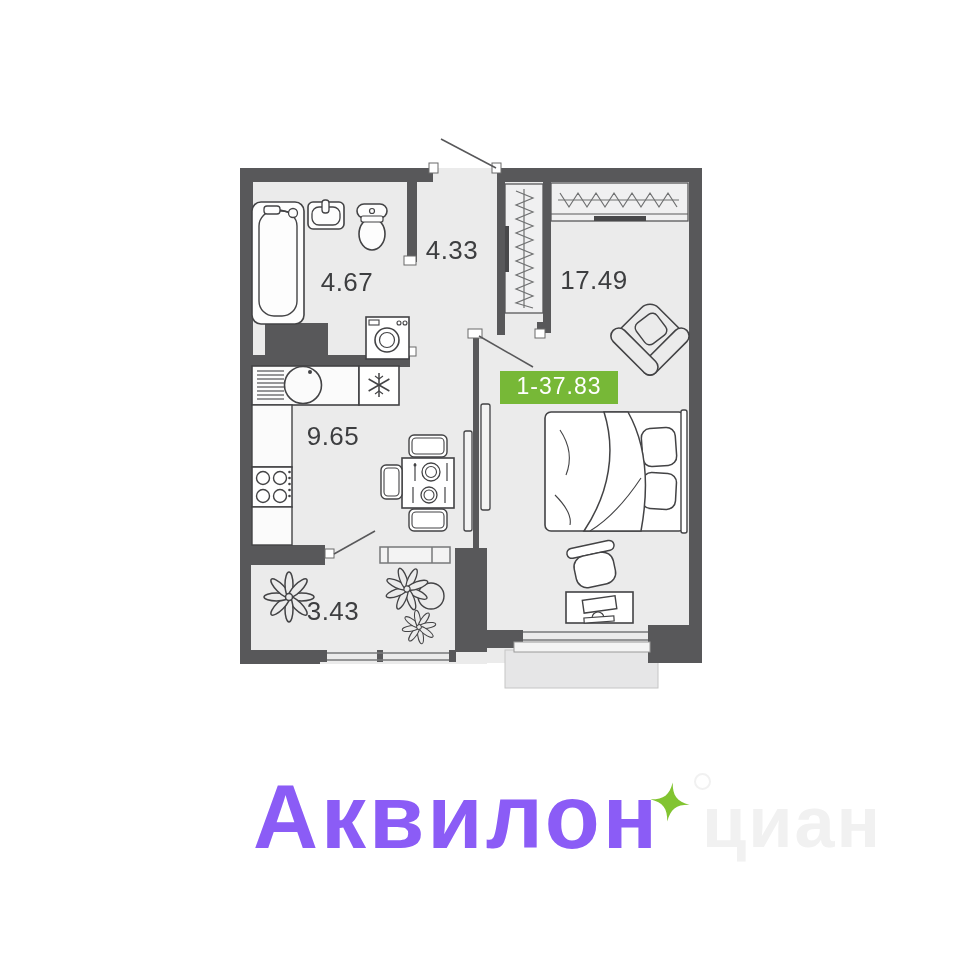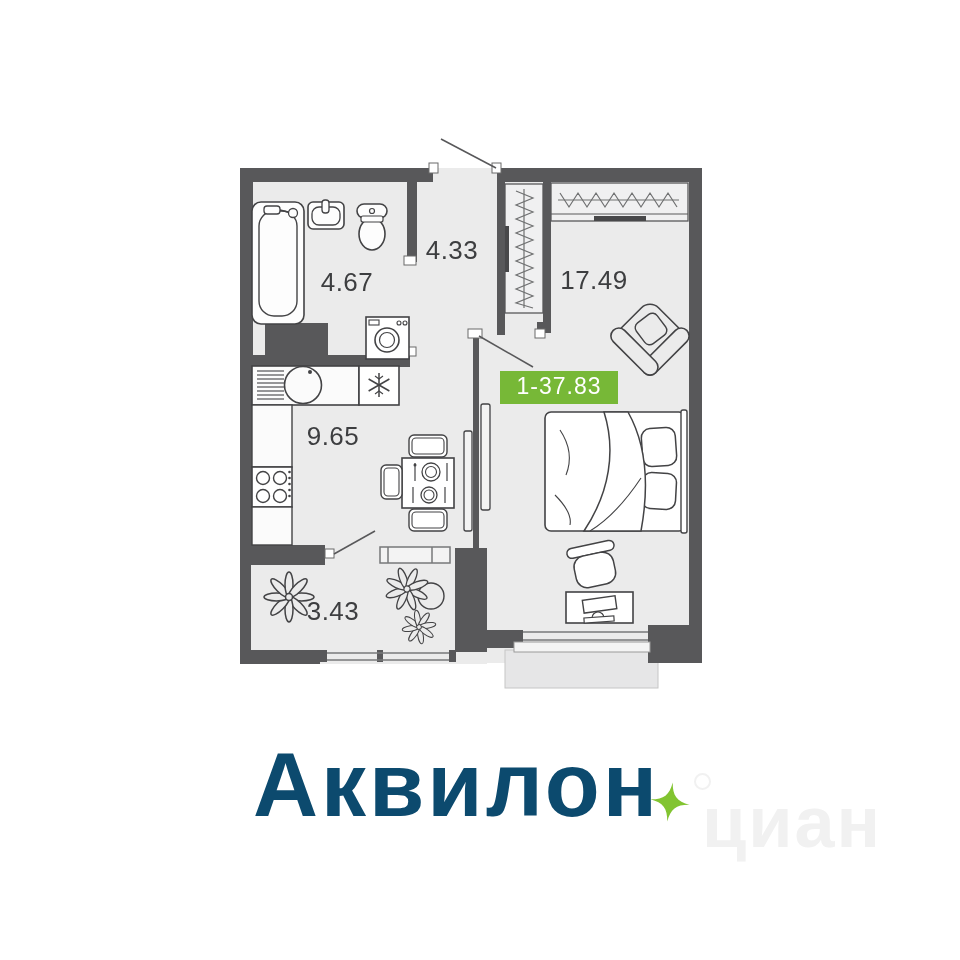--- a/index.html
+++ b/index.html
@@ -2,22 +2,22 @@
 <html><head>
 <meta charset="utf-8">
 <style>
   html,body{margin:0;padding:0;background:#ffffff;}
   body{width:960px;height:960px;position:relative;overflow:hidden;
        font-family:"Liberation Sans", sans-serif;}
   .stage{position:absolute;inset:0;}
   svg{position:absolute;left:0;top:0;}
   .room-label{font-family:"Liberation Sans", sans-serif;font-size:26px;fill:#3d3e40;letter-spacing:0.5px;}
   .badge-label{font-family:"Liberation Sans", sans-serif;font-size:23px;fill:#ffffff;letter-spacing:1px;}
-  .logo{position:absolute;left:253px;top:740px;font-size:90px;font-weight:700;
-        color:#0c4a6e;letter-spacing:3px;line-height:1;white-space:nowrap;}
+  .logo{position:absolute;left:253px;top:772px;font-size:90px;font-weight:700;
+        color:#8b5cf6;letter-spacing:3px;line-height:1;white-space:nowrap;}
   .watermark{position:absolute;left:702px;top:786px;font-size:72px;font-weight:700;
         color:#f1f1f1;letter-spacing:2px;line-height:1;white-space:nowrap;}
   .wm-ring{position:absolute;left:694px;top:773px;width:13px;height:13px;border:2px solid #f1f1f1;border-radius:50%;}
   .sparkle{position:absolute;left:648px;top:780px;width:44px;height:44px;transform:rotate(8deg);}
 </style>
 </head>
 <body>
 
 <div class="stage">
 

